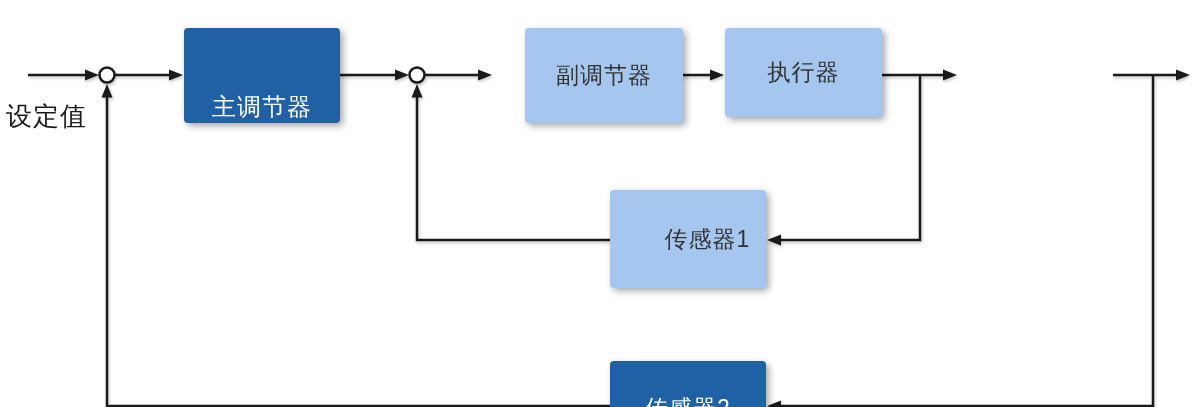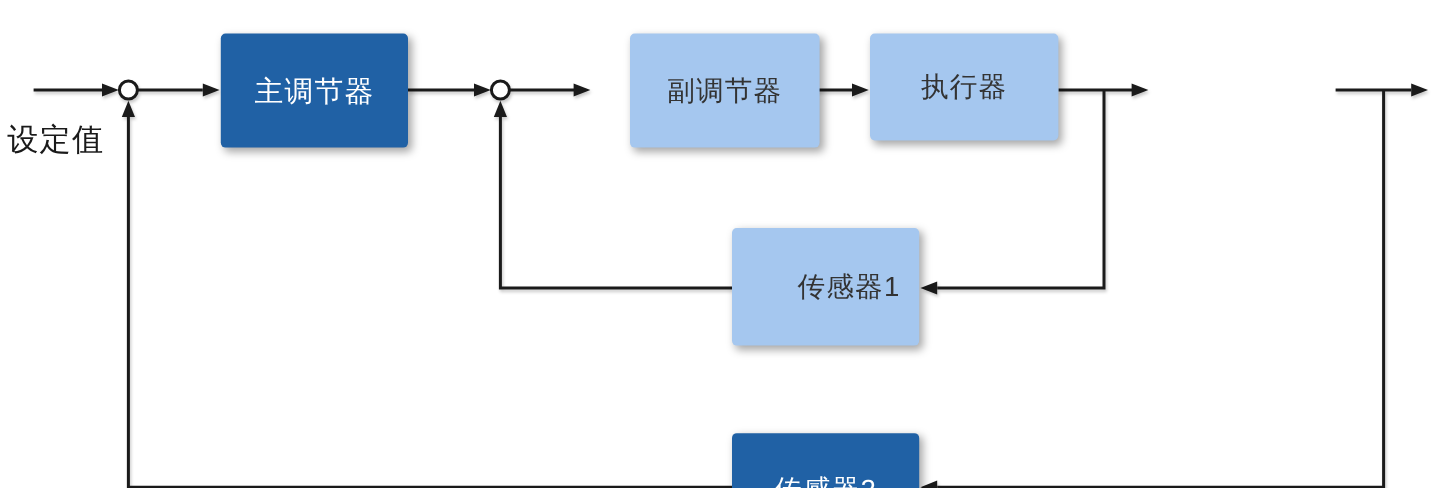--- a/index.html
+++ b/index.html
@@ -27,21 +27,21 @@
     justify-content: center;
     border-radius: 4px;
     font-size: 23px;
     letter-spacing: 1px;
     box-shadow: 3px 3px 7px rgba(0,0,0,0.35);
   }
   .block--dark   { background: #2061A5; color: #ffffff; }
   .block--light  { background: #A5C7EF; color: #333333; }
   .block--accent { background: #FFC11E; color: #3a3a3a; }
 
-  .block-main      { left: 184px; top: 28px;  width: 156px; height: 95px; font-size: 24px; }
+  .block-main      { left: 184px; top: 28px;  width: 156px; height: 95px; font-size: 24px; align-items: flex-end; }
   .block-secondary { left: 493px; top: 28px;  width: 158px; height: 95px; margin-left: 32px; }
   .block-actuator  { left: 725px; top: 28px;  width: 157px; height: 89px; }
   .block-plant     { left: 958px; top: 28px;  width: 155px; height: 95px; }
   .block-sensor1   { left: 610px; top: 190px; width: 156px; height: 98px; padding-left: 39px; }
   .block-sensor2   { left: 610px; top: 361px; width: 156px; height: 95px; }
 
   .input-label {
     position: absolute;
     left: 6px; top: 99px;
     font-size: 26px;

